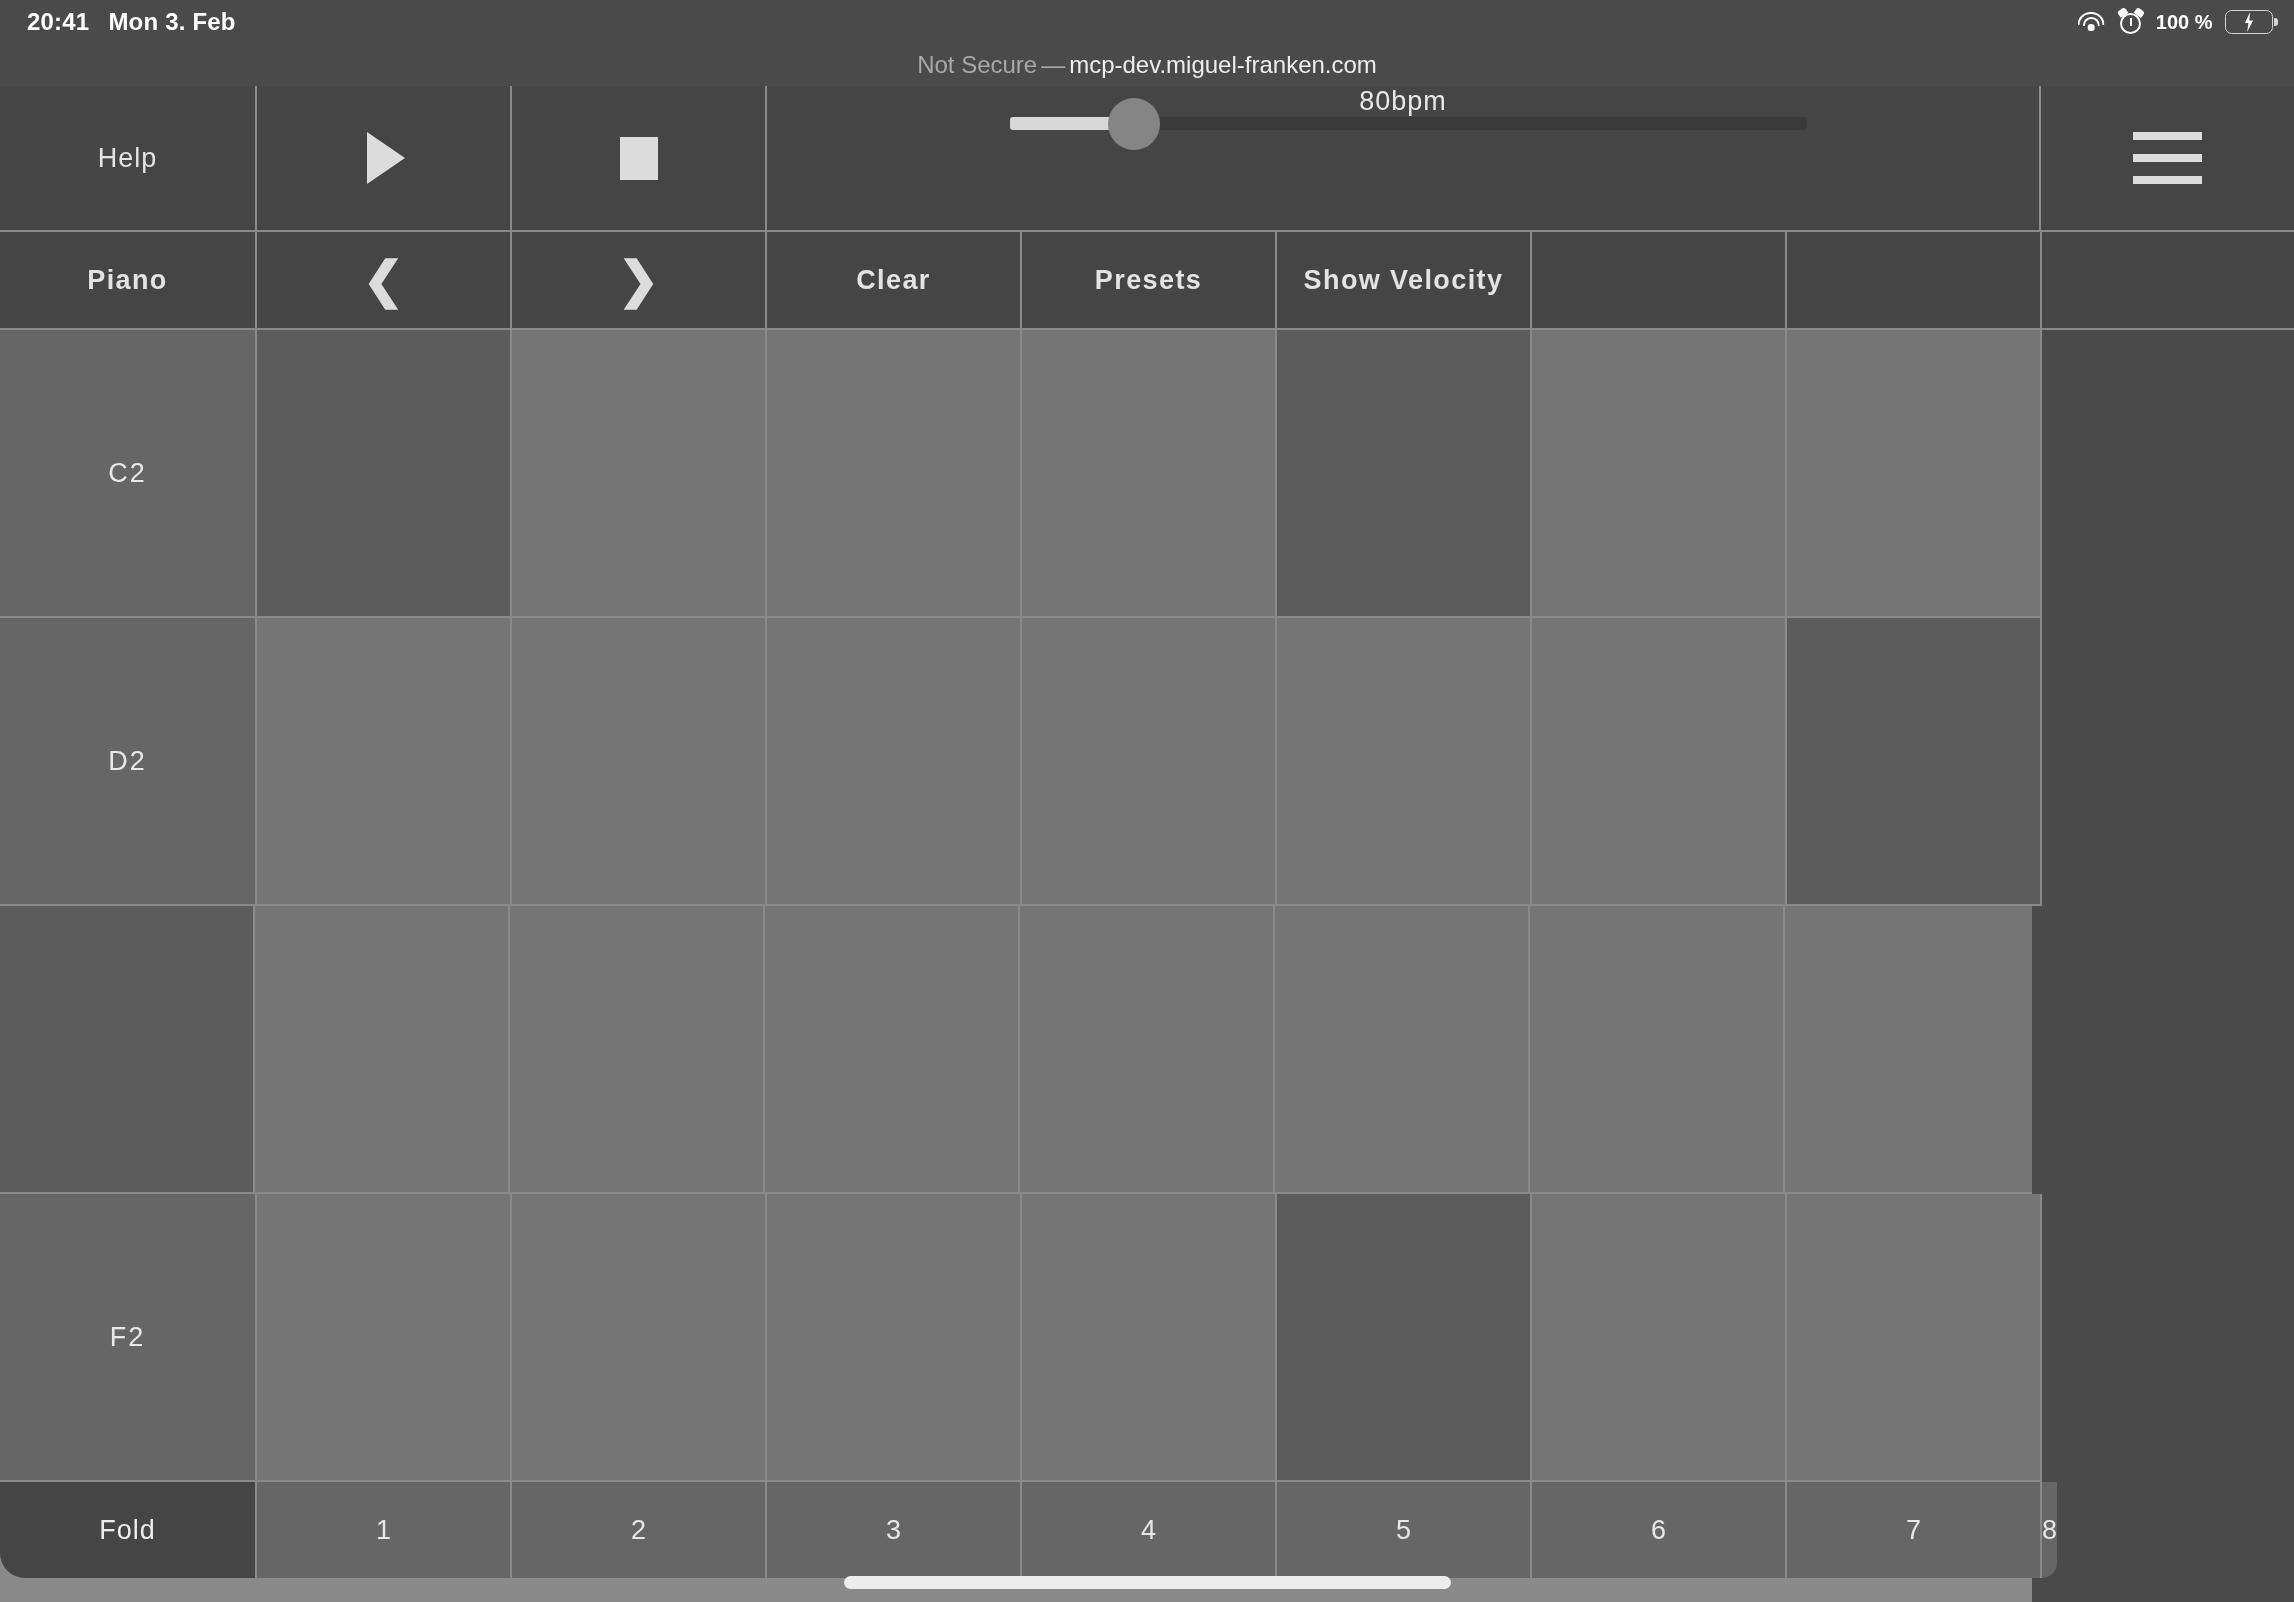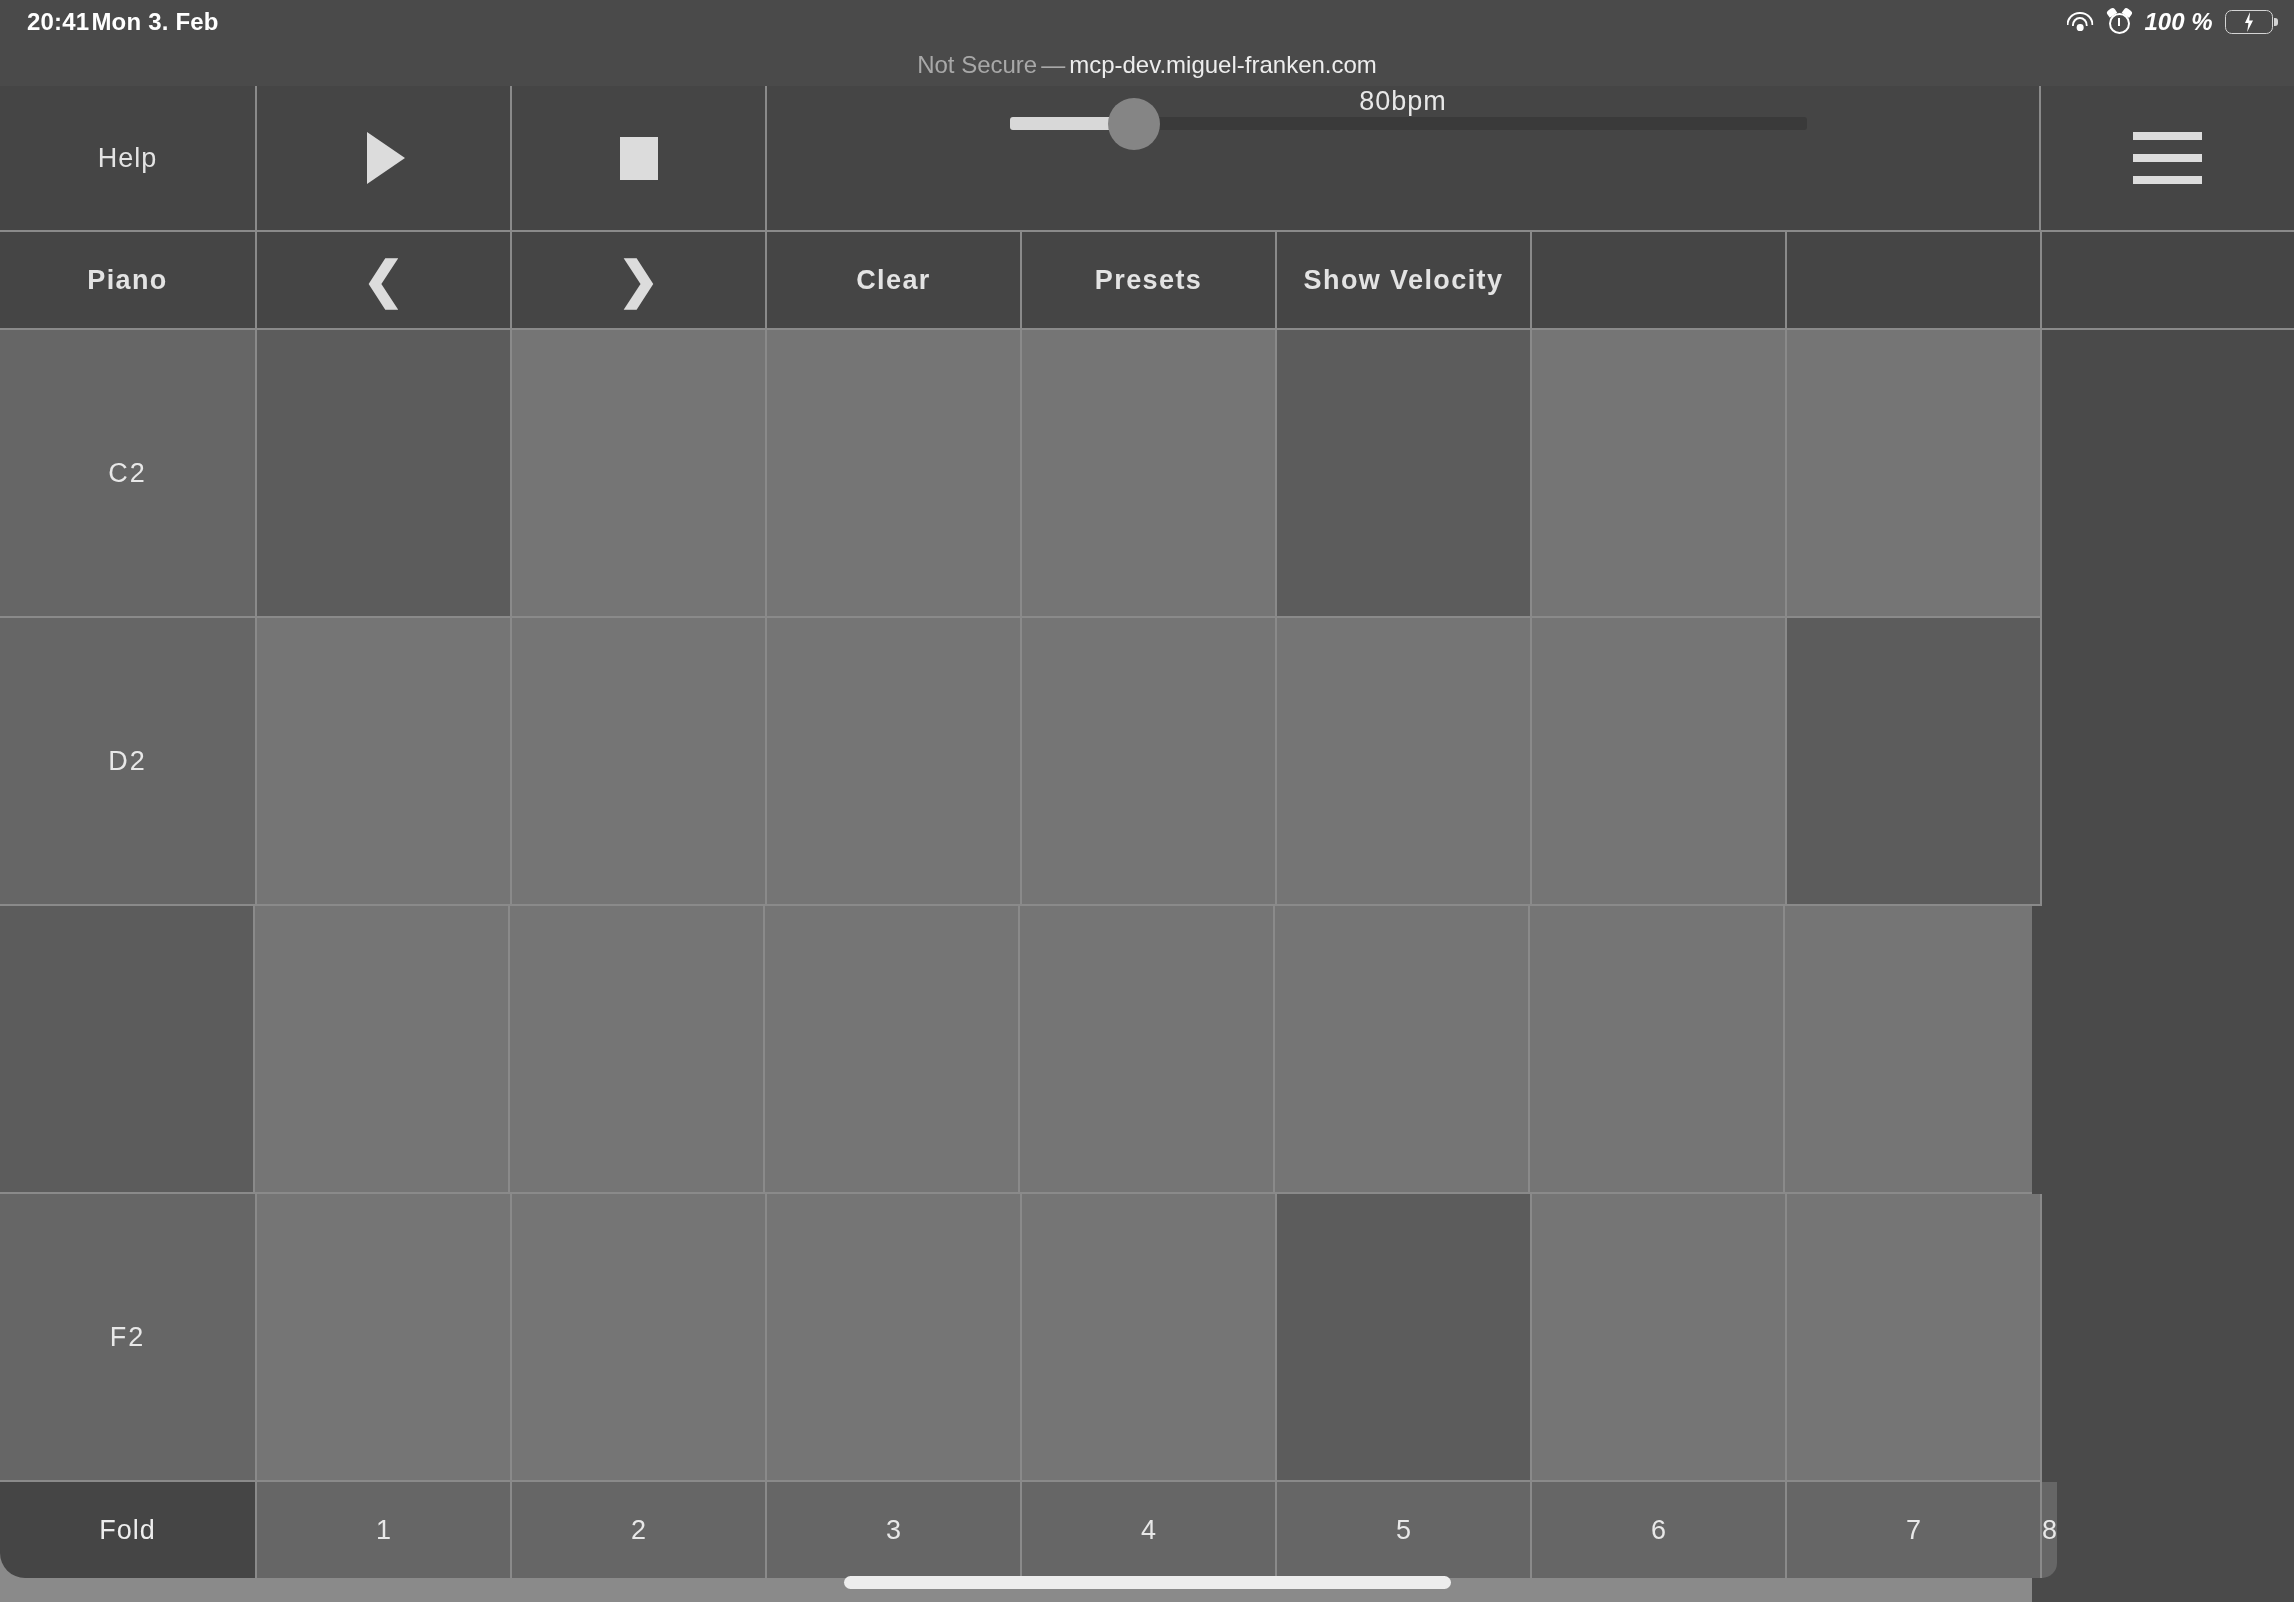--- a/index.html
+++ b/index.html
@@ -9,28 +9,28 @@
     font-family:"Liberation Sans", sans-serif;
     overflow:hidden;
   }
 
   
   #status-bar{
     position:absolute; left:0; top:0; width:2294px; height:44px;
     background:#4a4a4a;
     display:flex; align-items:center;
   }
-  .sb-left{ display:flex; align-items:center; gap:2px; padding-left:27px; }
+  .sb-left{ display:flex; align-items:center; gap:19px; padding-left:27px; }
   .sb-time{ color:#ffffff; font-size:24px; font-weight:600; letter-spacing:0.2px; }
   .sb-date{ color:#ffffff; font-size:24px; font-weight:600; letter-spacing:0.2px; }
   .sb-right{
     position:absolute; right:21px; top:0; height:44px;
     display:flex; align-items:center; gap:12.5px;
   }
-  .sb-pct{ color:#ffffff; font-size:24px; font-weight:600;font-style:italic; }
+  .sb-pct{ color:#ffffff; font-size:20px; font-weight:600; }
 
   .wifi-ic{ width:29px; height:21px; position:relative; }
   .wifi-ic i{
     position:absolute; left:50%; transform:translateX(-50%);
     border:2.9px solid #fff; border-bottom:none; border-radius:50% 50% 0 0 / 100% 100% 0 0;
     background:transparent;
   }
   .wifi-ic i.a{ width:27px; height:13.4px; top:0px; }
   .wifi-ic i.b{ width:16.3px; height:8.6px;  top:5.8px; }
   .wifi-ic i.c{ width:6.7px;  height:6.7px;  top:12.5px; border-radius:50%; background:#fff; border:none; }

